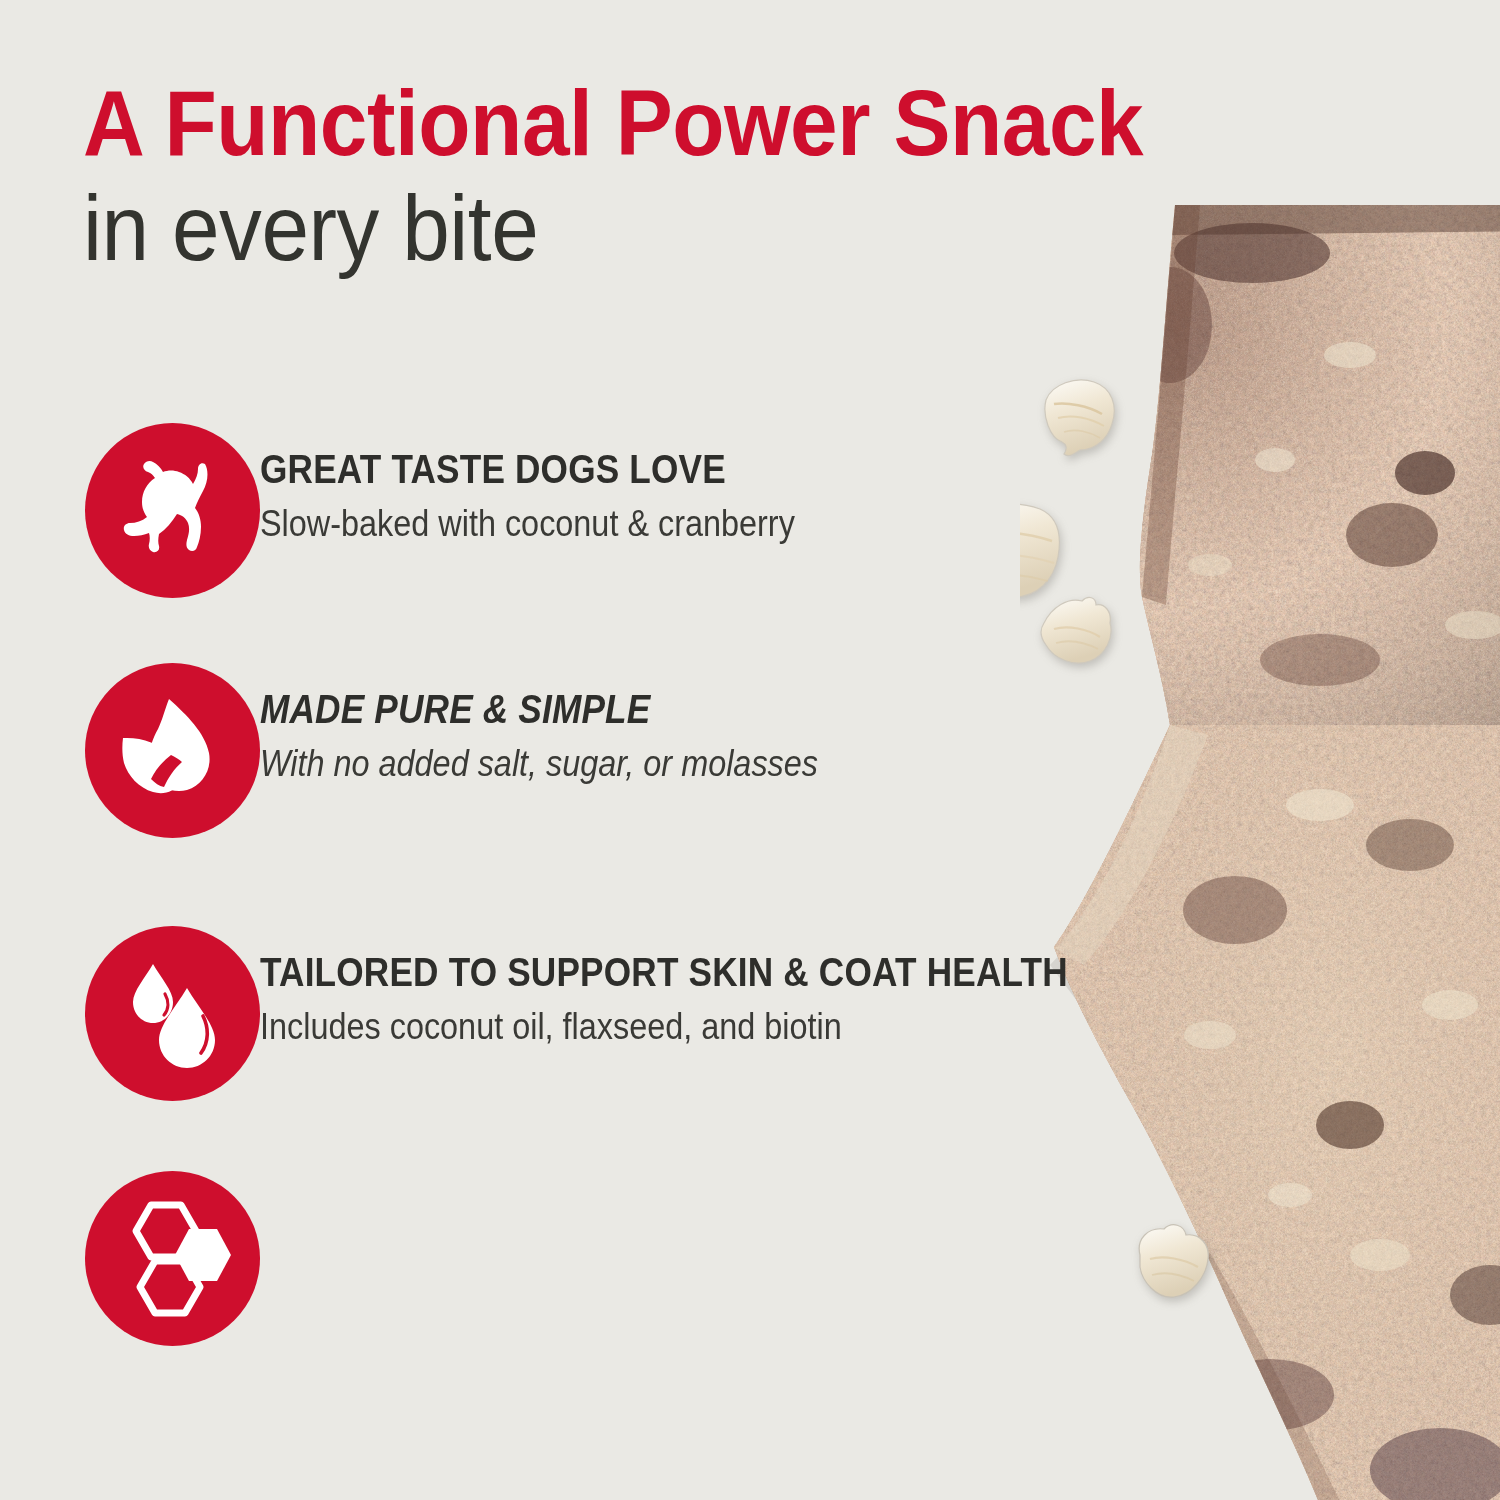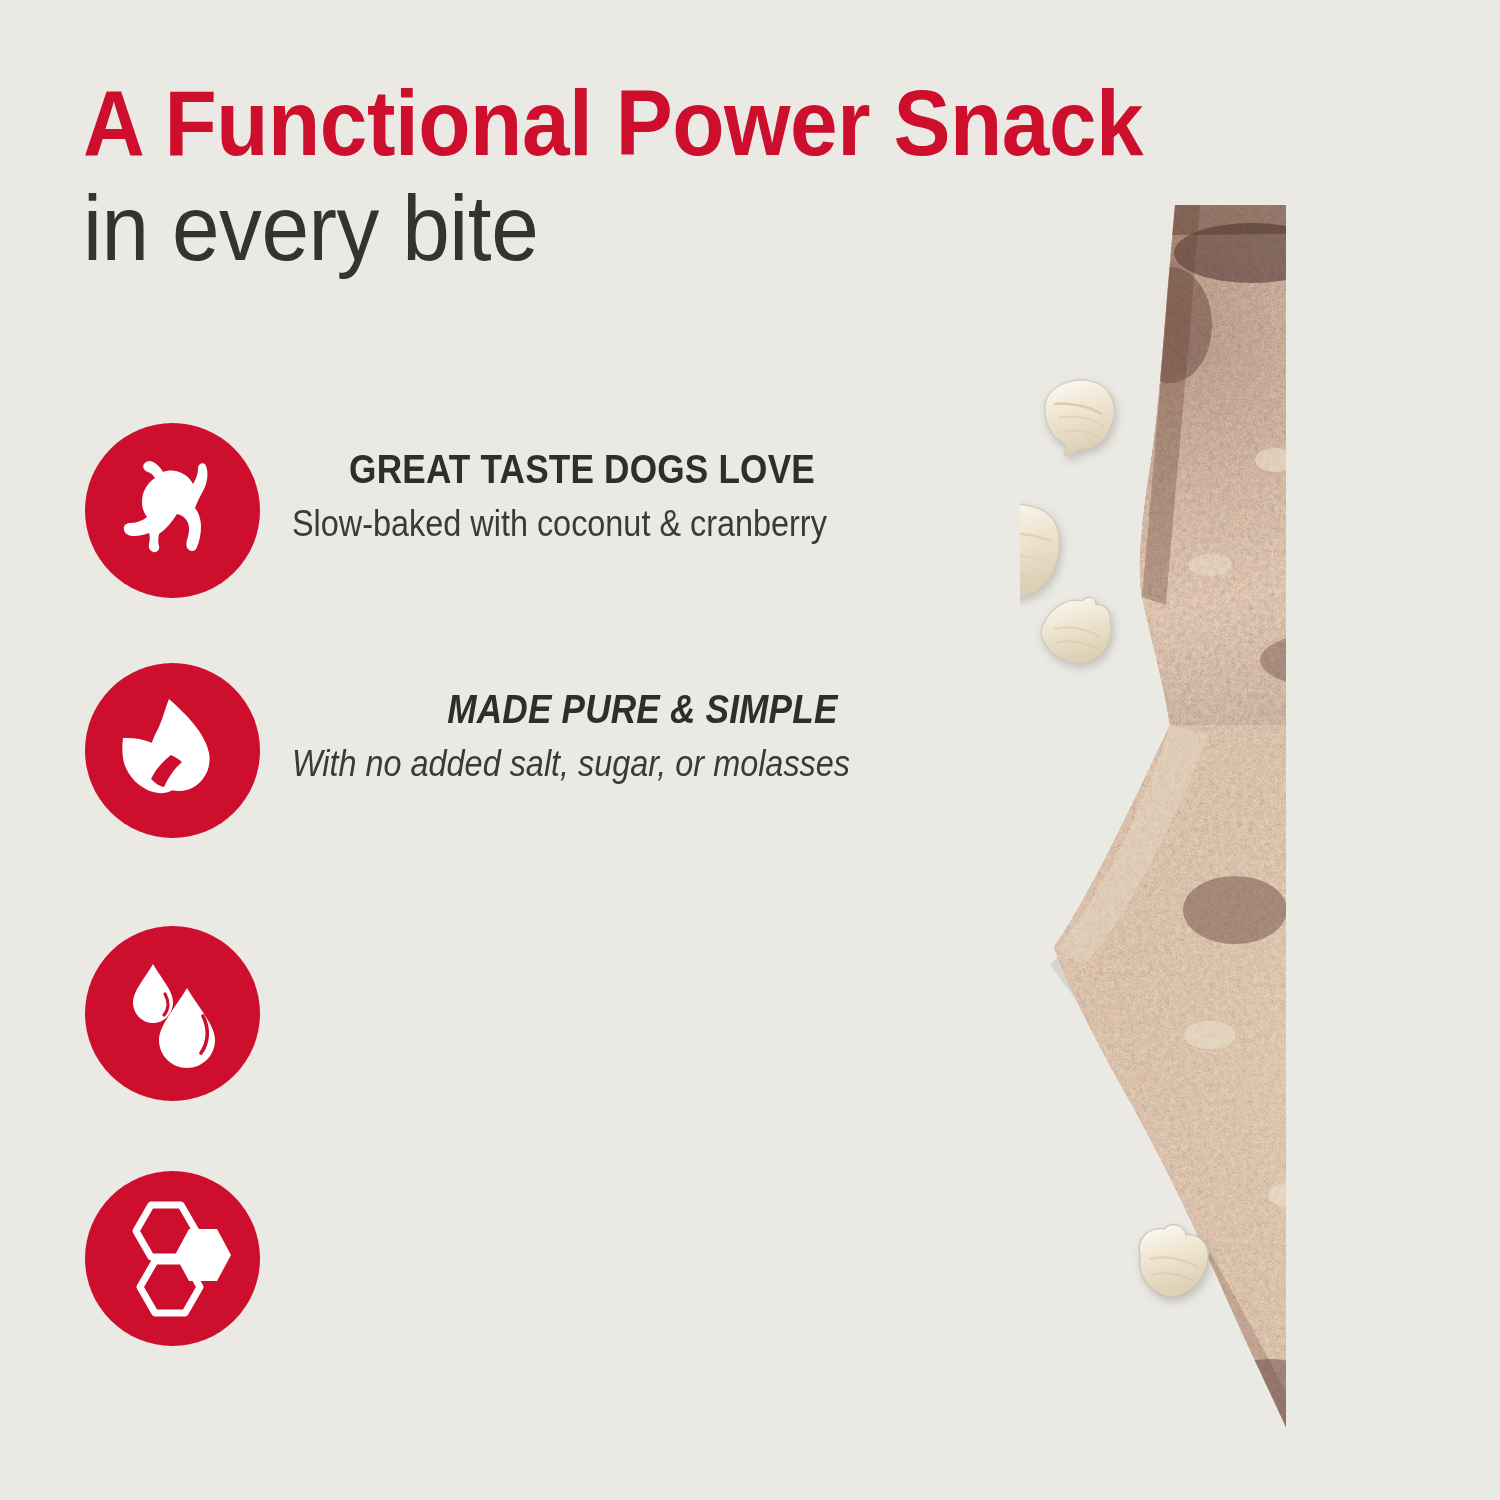--- a/index.html
+++ b/index.html
@@ -2,21 +2,21 @@
 <html><head>
 <meta charset="utf-8">
 <style>
   html,body{margin:0;padding:0;}
   body{
     width:1500px;height:1500px;
     background:#EAE9E4;
     font-family:"Liberation Sans", sans-serif;
     overflow:hidden;
   }
-  #stage{position:relative;width:1286px;height:1500px;background:#EAE9E4;overflow:hidden;}
+  #stage{position:relative;width:1500px;height:1500px;background:#EAE9E4;overflow:hidden;}
 
   
   .headline{position:absolute;left:83px;top:78px;width:1360px;}
   .headline .l1{
     font-family:"Liberation Sans Narrow","Liberation Sans",sans-serif;
     font-weight:700;font-size:92px;line-height:0.98;
     letter-spacing:-0.5px;
     color:#CE0E2D;
     transform:scaleX(0.93);transform-origin:left center;
     white-space:nowrap;
@@ -41,21 +41,21 @@
 
   .icon-circle{
     width:175px;height:175px;border-radius:50%;
     background:#CE0E2D;
     flex:0 0 175px;
     display:flex;align-items:center;justify-content:center;
     position:relative;
   }
   .icon-circle svg{display:block;}
 
-  .ftext{margin-left:32px;padding-top:26px;text-align:right;}
+  .ftext{padding-top:26px;}
   .fhead{
     font-family:"Liberation Sans Narrow","Liberation Sans",sans-serif;
     font-weight:700;
     font-size:40px;
     line-height:1.0;
     letter-spacing:0.2px;
     color:#2E2E2B;
     transform:scaleX(0.88);transform-origin:left center;
     white-space:nowrap;
   }
@@ -282,20 +282,26 @@
       <div class="icon-circle">
         <svg width="120" height="120" viewBox="0 0 120 120">
           <path fill="#ffffff" d="M40,10 C48,24 60,37 60,48 C60,60 51,69 40,69
             C29,69 20,60 20,48 C20,37 32,24 40,10 Z"></path>
           <path fill="#ffffff" d="M74,34 C85,53 102,71 102,86 C102,102 89,114 74,114
             C59,114 46,102 46,86 C46,71 63,53 74,34 Z"></path>
           <path fill="none" stroke="#CE0E2D" stroke-width="3.2" stroke-linecap="round" d="M52,40 C56,47 56,55 51,61"></path>
           <path fill="none" stroke="#CE0E2D" stroke-width="3.6" stroke-linecap="round" d="M90,62 C96,74 96,88 88,99"></path>
         </svg>
       </div>
+      <div class="ftext">
+        <div class="fhead">TAILORED TO SUPPORT SKIN &amp; COAT HEALTH</div>
+        <div class="fsub">
+          <span class="ln">Includes coconut oil, flaxseed, and biotin</span>
+        </div>
+      </div>
     </div>
 
     <div class="frow" data-idx="3">
       <div class="icon-circle">
         <svg width="120" height="120" viewBox="0 0 120 120">
 
           <path fill="none" stroke="#ffffff" stroke-width="7" stroke-linejoin="round" d="M38,6 L68,6 L83,32 L68,58 L38,58 L23,32 Z"></path>
 
           <path fill="none" stroke="#ffffff" stroke-width="7" stroke-linejoin="round" d="M42,62 L72,62 L87,88 L72,114 L42,114 L27,88 Z"></path>
 

